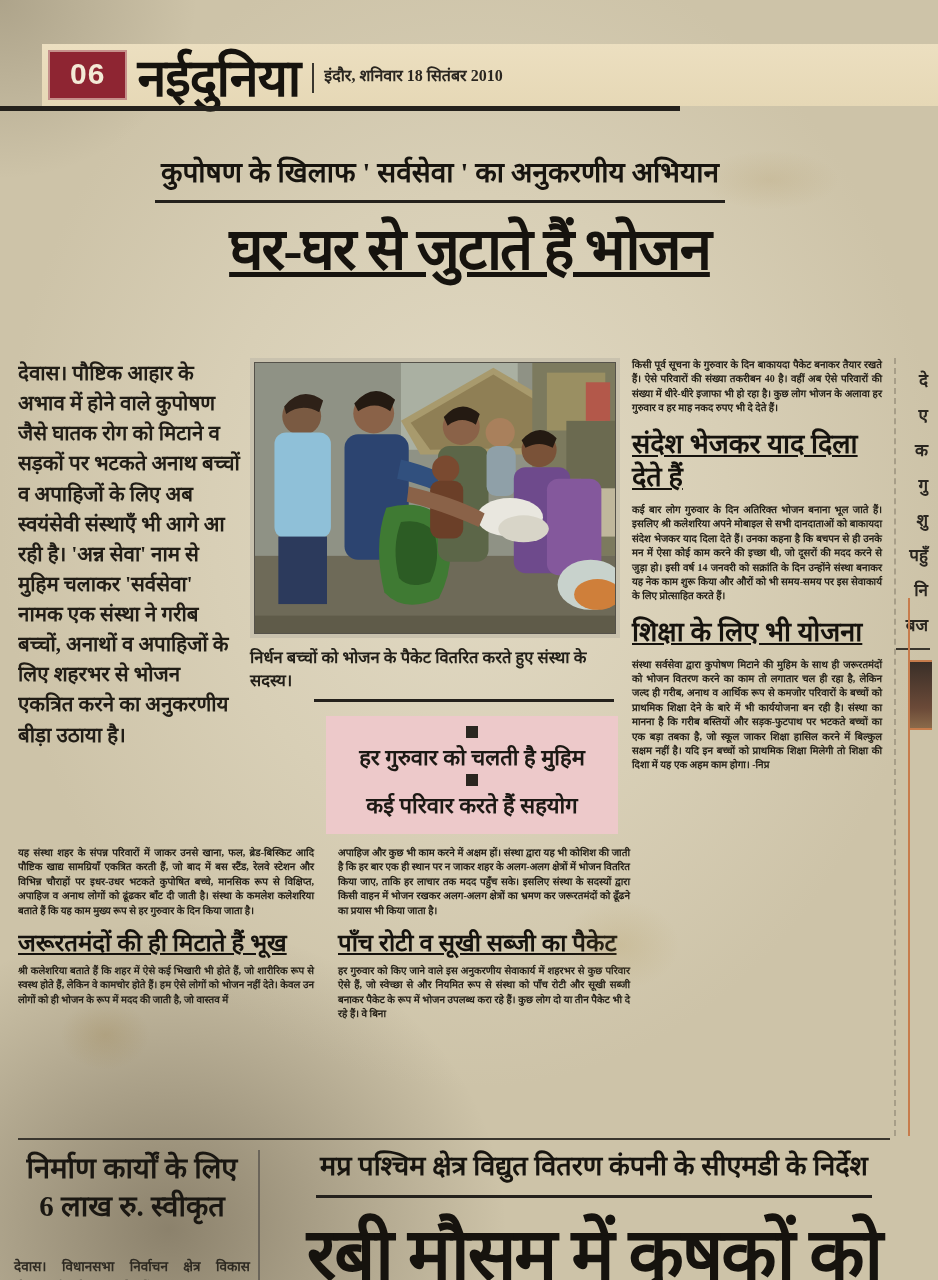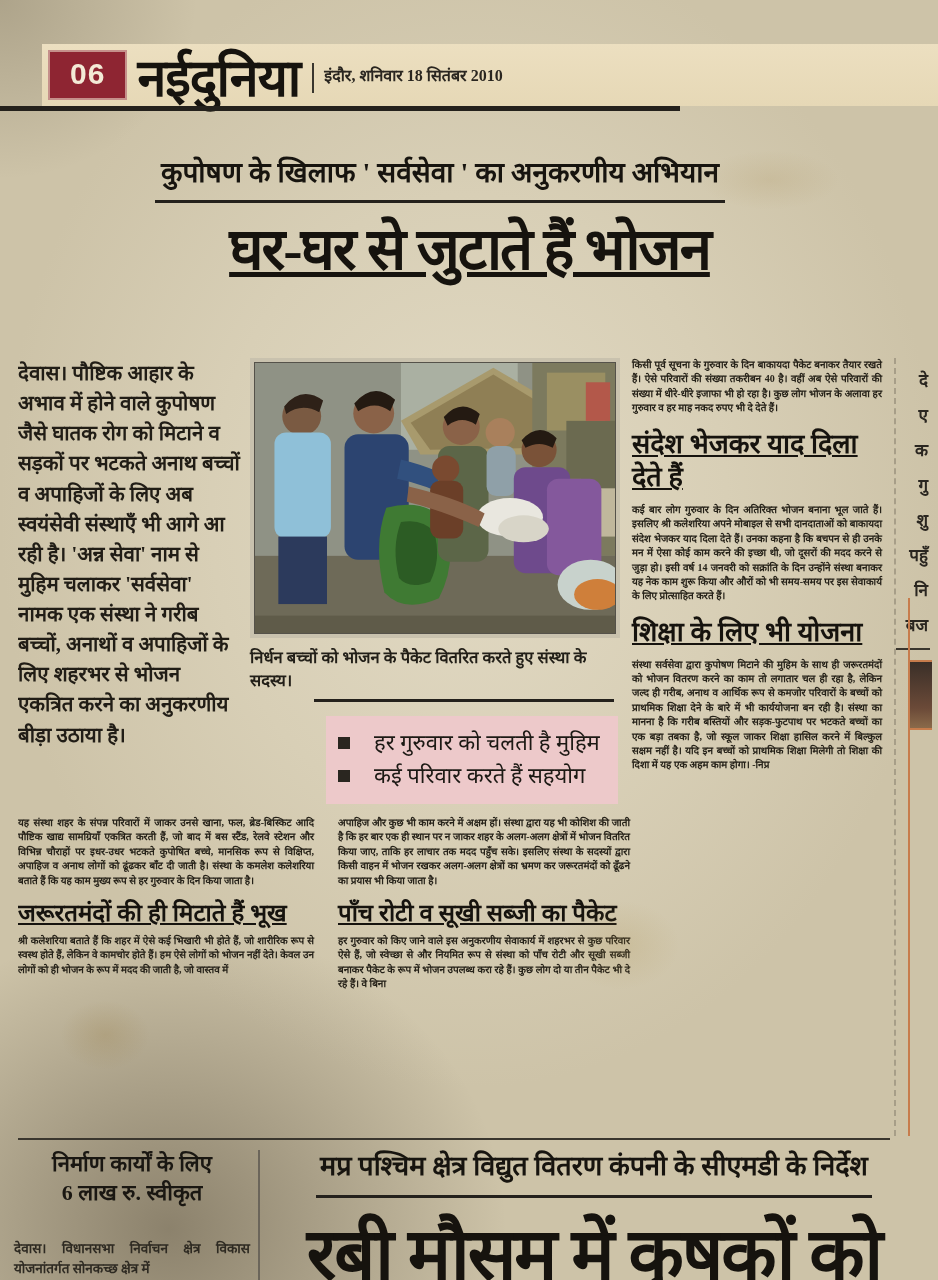--- a/index.html
+++ b/index.html
@@ -67,21 +67,21 @@
   .photo-col{ width:370px; flex:none; }
   .photo-frame{
     width:370px; height:280px; background:#c9c2ae; padding:5px;
   }
   .photo-frame svg{ display:block; width:100%; height:100%; outline:1px solid #55524a; }
   .caption{ font-size:16.5px; font-weight:bold; margin-top:7px; color:#221f18; }
   .caption-rule{ height:3px; background:#24211c; margin:8px 0 14px 64px; width:300px; }
   .highlight-box{
     margin-left:76px; width:292px; background:#edc9ca; padding:10px 12px 12px;
   }
-  .hl-item{ display:flex; align-items:center; gap:24px; font-size:22px; font-weight:normal; color:#1c1914; line-height:1.5;}
+  .hl-item{ display:flex; align-items:center; gap:3px; font-size:22px; font-weight:bold; color:#1c1914; line-height:1.5;flex-direction:column;}
   .hl-bullet{ width:12px; height:12px; background:#2a2620; flex:none; }
 
   .bottom-row{ display:flex; gap:24px; margin-top:12px; }
   .col1{ width:296px; flex:none; }
   .col2{ width:292px; flex:none; }
   .rcol{ width:250px; flex:none; }
   .body-text{
     font-size:10px; line-height:1.44; text-align:justify; color:#262219; font-weight:bold;
   }
   .subhead{
@@ -98,21 +98,21 @@
     margin-left:12px; width:24px; height:70px; background:linear-gradient(#3a2f28,#6b4a38 70%, #8a6a4a);
     border:2px solid #c77c4c; border-right:none;
   }
   .orange-line{ position:absolute; left:12px; top:240px; bottom:-600px; width:2px; background:#c77c4c; }
 
   
   .bottom-rule{ position:absolute; top:1138px; left:18px; width:872px; height:2px; background:#3a362e; }
   .bottom-left{
     position:absolute; top:1150px; left:14px; width:236px; text-align:center;
   }
-  .bl-head{ font-size:22px; font-weight:bold; line-height:1.3; color:#1a1712; }
+  .bl-head{ font-size:29px; font-weight:bold; line-height:1.3; color:#1a1712; }
   .bl-body{ font-size:13.5px; font-weight:bold; text-align:justify; margin-top:32px; line-height:1.5; color:#2e2a22; }
   .bottom-divider{ position:absolute; top:1150px; left:258px; width:2px; height:130px; background:#6b655a; }
   .bottom-right{ position:absolute; top:1146px; left:270px; width:648px; text-align:center; }
   .br-kicker{
     display:inline-block; font-size:27px; font-weight:bold; color:#17140f;
     border-bottom:3px solid #24211c; padding:0 4px 12px;
   }
   .br-headline{
     margin-top:14px; font-size:72px; font-weight:bold; color:#16130e;
     white-space:nowrap; letter-spacing:-2px; line-height:1.2;

